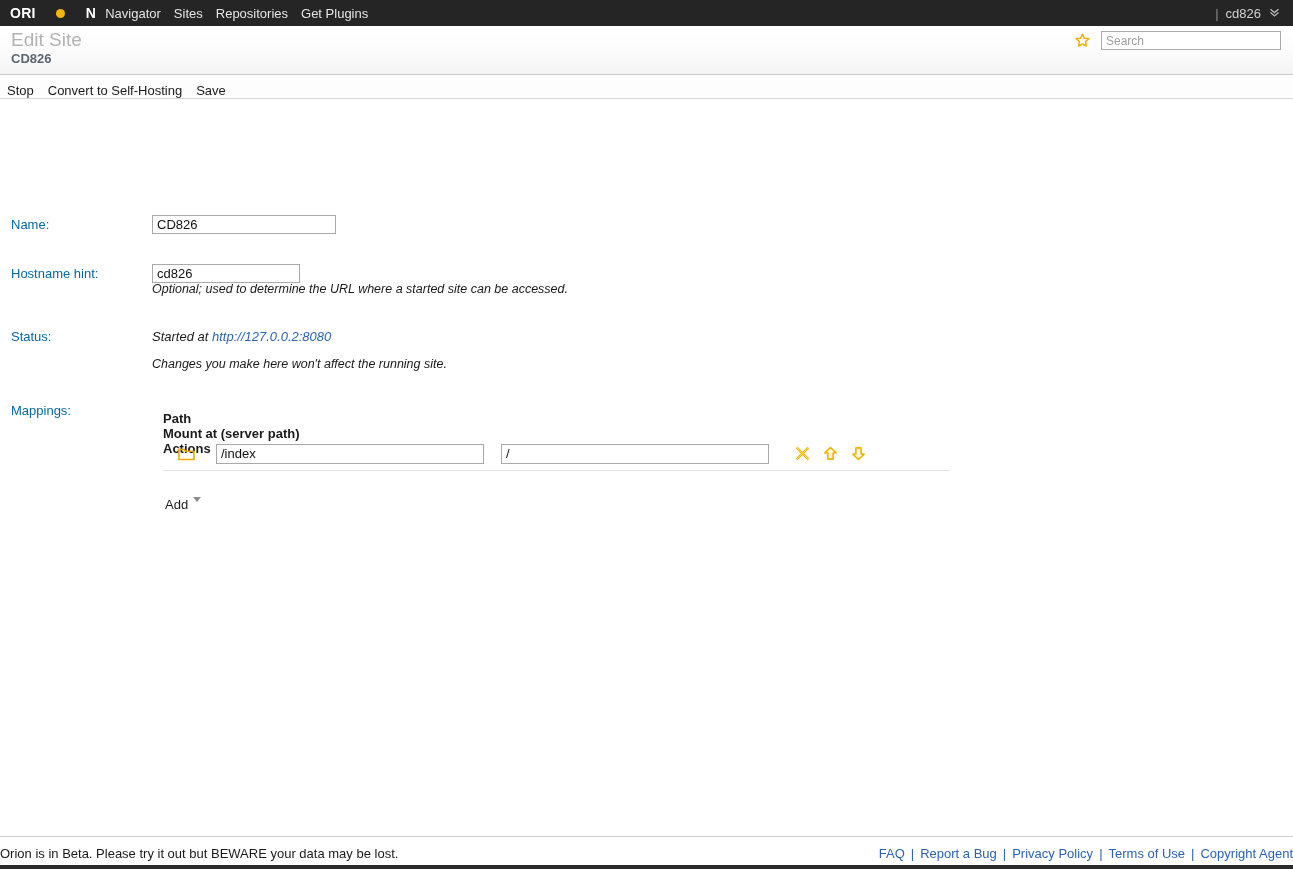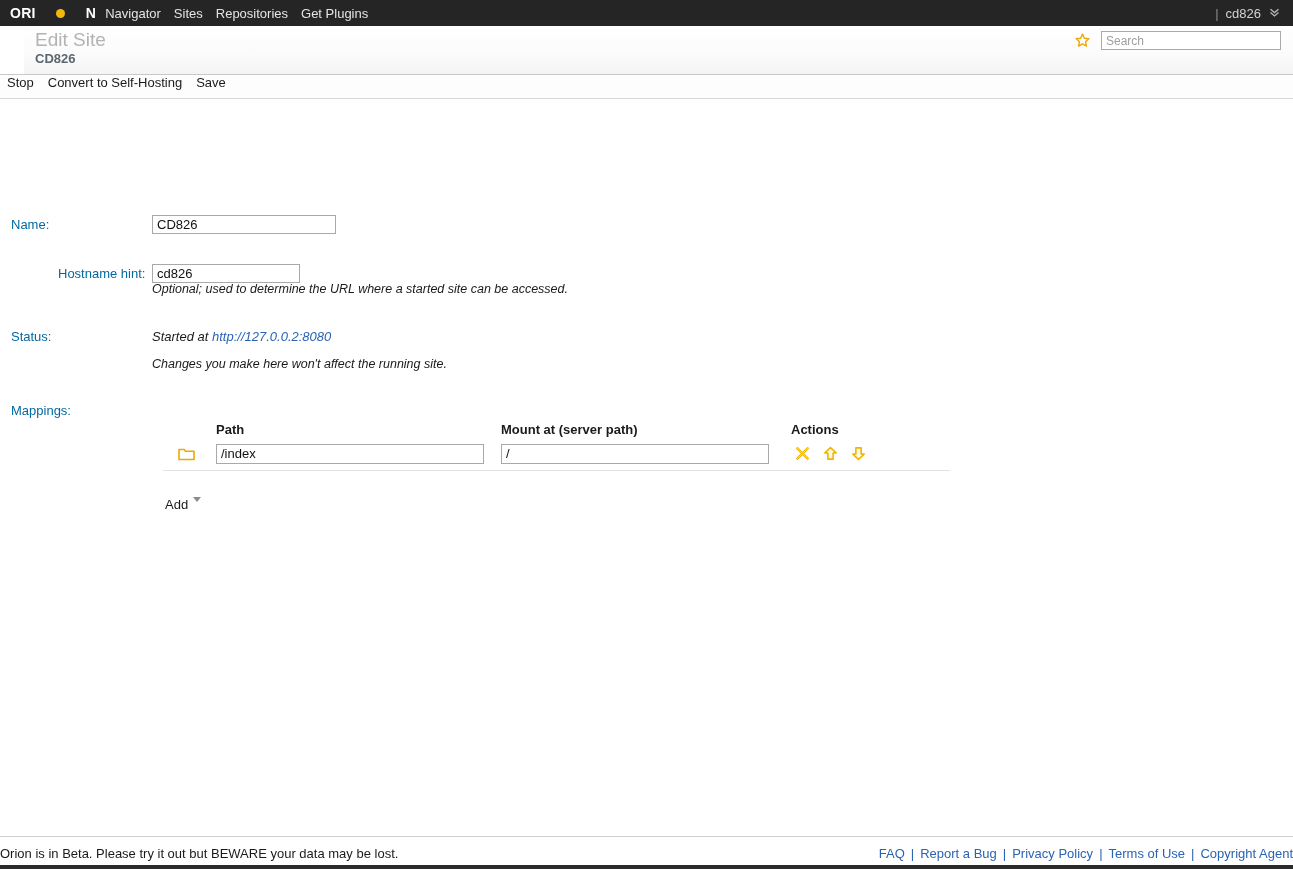--- a/index.html
+++ b/index.html
@@ -68,21 +68,20 @@
     line-height: 1;
   }
 
   
   #titleband {
     height: 48px;
     background: linear-gradient(to bottom, #ffffff 0%, #fbfbfb 60%, #f4f4f4 100%);
     position: relative;
     padding-left: 11px;
     padding-top: 2px;
-    margin-left: 24px;
   }
   #pagetitle {
     font-size: 19px;
     color: #b3b3b3;
     line-height: 24px;
     font-weight: 400;
   }
   #pagesubtitle {
     font-size: 13px;
     color: #5b6670;
@@ -110,21 +109,21 @@
   }
   #searchbox::placeholder { color: #9f9f9f; }
 
   
   #toolbar {
     height: 25px;
     border-top: 1px solid #c9c9c9;
     border-bottom: 1px solid #d8d8d8;
     background: #fdfdfd;
     display: flex;
-    align-items: flex-start;
+    align-items: flex-end;
     padding-left: 7px;
   }
   .cmd {
     font-size: 13px;
     color: #1a1a1a;
     margin-right: 14px;
     cursor: pointer;
     white-space: nowrap;
   }
 
@@ -158,21 +157,21 @@
   .statustext {
     position: absolute;
     font-size: 13px;
     color: #1a1a1a;
     white-space: nowrap;
   }
   .statustext a { color: #2a63b5; text-decoration: none; }
 
   
   #mapwrap { position: absolute; left: 163px; top: 312px; width: 787px; }
-  .thead { display: flex; height: 26px; align-items: flex-end; }
+  .thead { display: flex; height: 26px; align-items: flex-start; flex-direction: column; }
   .th {
     font-size: 13px;
     font-weight: bold;
     color: #1a1a1a;
   }
   .th.c0 { width: 53px; }
   .th.c1 { width: 285px; }
   .th.c2 { width: 290px; }
   .th.c3 { width: 120px; }
 
@@ -291,21 +290,21 @@
 </div>
 
 <div id="content">
 
   <div class="formrow">
     <span class="flabel" style="top:118px;">Name:</span>
     <input class="finput" style="left: 152px; top: 116px; width: 184px;" type="text" value="CD826">
   </div>
 
   <div class="formrow">
-    <span class="flabel" style="top:167px;margin-left:47px;">Hostname hint:</span>
+    <span class="flabel" style="top:167px;">Hostname hint:</span>
     <input class="finput" style="left: 152px; top: 165px; width: 148px;" type="text" value="cd826">
     <span class="hinttext" style="left:152px; top:183px;">Optional; used to determine the URL where a started site can be accessed.</span>
   </div>
 
   <div class="formrow">
     <span class="flabel" style="top:230px;">Status:</span>
     <span class="statustext" style="left:152px; top:230px;font-style:italic;"><span>Started at </span><a href="#">http://127.0.0.2:8080</a></span>
     <span class="hinttext" style="left:152px; top:258px;">Changes you make here won't affect the running site.</span>
   </div>
 

